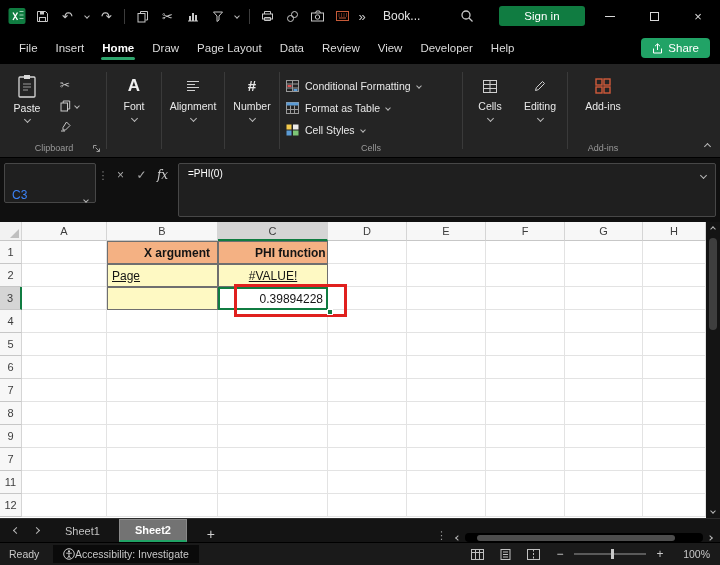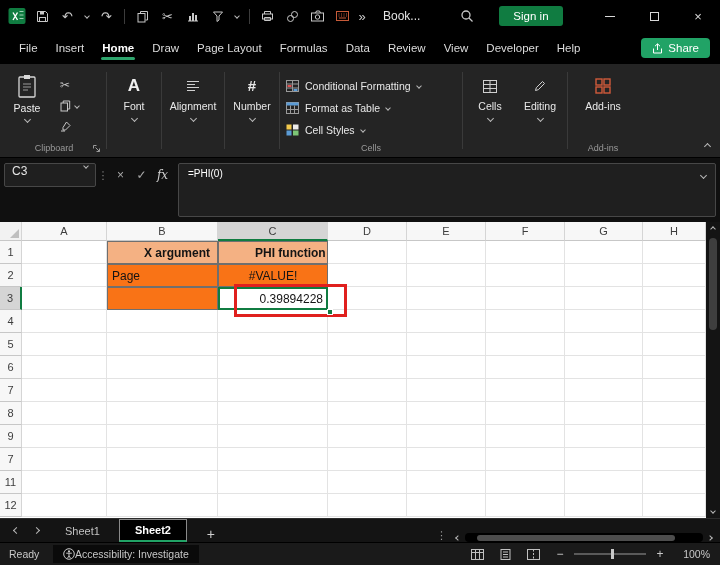--- a/index.html
+++ b/index.html
@@ -15,21 +15,21 @@
   .chev.sm { width:4px; height:4px; }
 
   
   .titlebar { height:32px; background:#000; display:flex; align-items:center; color:#c8c8c8; padding-left:8px; flex:none; }
   .tbi { width:25px; height:32px; display:inline-flex; align-items:center; justify-content:center; font-size:13px; color:#c8c8c8; }
   .tbi.narrow { width:14px; }
   .appicon { margin-right:4px; display:flex; align-items:center; }
   .tb-sep { width:1px; height:15px; background:#3c3c3c; margin:0 5px; flex:none; }
   .book { margin-left:14px; font-size:12px; color:#e2e2e2; }
   .search-btn { margin-left:34px; }
-  .signin { margin-left:20px; background:#107C41; color:#fff; font-size:11.5px; padding:4px 14px; border-radius:3px; }
+  .signin { margin-left:20px; background:#107C41; color:#fff; font-size:11.5px; padding:4px 25px; border-radius:3px; }
   .wincontrols { margin-left:auto; display:flex; height:32px; }
   .winbtn { width:44px; height:32px; display:flex; align-items:center; justify-content:center; color:#d8d8d8; font-size:13px; }
   .min-glyph { width:10px; height:1px; background:#d8d8d8; display:inline-block; }
   .max-glyph { width:9px; height:9px; border:1px solid #d8d8d8; display:inline-block; }
 
   
   .menubar { height:32px; background:#000; display:flex; align-items:center; padding:0 10px; flex:none; }
   .mtab { color:#dcdcdc; font-size:11.5px; padding:9px 9px; position:relative; white-space:nowrap; }
   .mtab.active { color:#fff; font-weight:bold; }
   .mtab.active::after { content:""; position:absolute; left:8px; right:8px; bottom:3px; height:3px; background:#2EA56D; border-radius:2px; }
@@ -49,55 +49,55 @@
   .rbtn .icon-area { height:20px; display:flex; align-items:center; justify-content:center; }
   .bigA { font-size:17px; font-weight:bold; color:#f0f0f0; line-height:18px; }
   .hash { font-size:15px; font-weight:bold; color:#e8e8e8; line-height:18px; }
   .styles-grp { width:178px; padding:7px 0 0 4px; }
   .style-row { display:flex; align-items:center; gap:6px; height:20px; margin-bottom:2px; color:#e8e8e8; font-size:10.5px; }
   .addins-grp { width:66px; }
   .ribbon-collapse { position:absolute; right:10px; bottom:8px; }
 
   
   .formulabar { height:64px; background:#101010; display:flex; padding:5px 4px 5px 4px; flex:none; }
-  .namebox { width:92px; height:24px; background:#1f1f1f; border:1px solid #474747; display:flex; align-items:flex-start; color:#e5e5e5; font-size:12px; padding:0 7px; border-radius:2px; }
+  .namebox { width:92px; height:40px; background:#1f1f1f; border:1px solid #474747; display:flex; align-items:flex-end; color:#3b82f6; font-size:12px; padding:0 7px; border-radius:2px; }
   .namebox .nbtext { flex:1; }
   .fdots { color:#808080; font-size:11px; width:14px; text-align:center; line-height:24px; }
   .fbtn { width:21px; height:24px; display:flex; align-items:center; justify-content:center; color:#a8a8a8; font-size:12px; }
   .fx { font-style:italic; font-family:"DejaVu Serif", serif; color:#cfcfcf; font-size:12px; }
   .finput { flex:1; height:54px; background:#1f1f1f; border:1px solid #474747; border-radius:2px; color:#fff; font-size:10px; padding:4px 9px; position:relative; margin-left:5px; }
   .fexpand { position:absolute; right:9px; top:9px; }
 
   
   .gridwrap { height:296px; background:#fff; position:relative; overflow:hidden; flex:none; }
   .grid { display:grid; grid-template-columns:22px 85px 111px 110px 79px 79px 79px 78px 63px; grid-template-rows:19px repeat(12,23px); position:absolute; left:0; top:0; width:706px; }
   .gh, .rh { background:#F7F7F7; border-right:1px solid #D5D5D5; border-bottom:1px solid #C7C7C7; font-size:11px; color:#3d3d3d; display:flex; align-items:center; justify-content:center; }
   .gh.corner { background:#F2F2F2; position:relative; }
   .gh.corner::after { content:""; position:absolute; right:2px; bottom:2px; border-left:9px solid transparent; border-bottom:9px solid #BFBFBF; }
   .gh.sel { background:#D5D5D5; border-bottom:2px solid #107C41; }
   .rh.sel { background:#D5D5D5; border-right:2px solid #107C41; }
   .cell { border-right:1px solid #E3E3E3; border-bottom:1px solid #E3E3E3; font-size:12px; color:#141414; padding:0 4px; display:flex; align-items:center; background:#fff; overflow:hidden; white-space:nowrap; }
   .cell.orange { background:#F4B183; }
-  .cell.green  { background:#f97316; }
+  .cell.green  { background:#fef9c3;text-decoration:underline; }
   .cell.bold { font-weight:bold;padding-left:36px; }
   .cell.center { justify-content:center; }
   .cell.right  { justify-content:flex-end; }
   .cell.tb { border:1px solid #6f6f6f; }
   .cell.active { outline:2px solid #107C41; outline-offset:-2px; }
   .annotation { position:absolute; left:234px; top:62px; width:113px; height:33px; border:3px solid #E0201E; z-index:5; pointer-events:none; }
   .fillhandle { position:absolute; left:327px; top:87px; width:6px; height:6px; background:#107C41; border:1px solid #fff; z-index:6; }
   .vscroll { position:absolute; right:0; top:0; width:14px; height:100%; background:#141414; display:flex; flex-direction:column; align-items:center; padding:5px 0; }
   .vthumb { width:8px; height:92px; background:#3e3e3e; border-radius:4px; margin-top:7px; }
   .vscroll .chev.down { margin-top:auto; }
 
   
   .sheetbar { height:24px; background:#141414; border-top:1px solid #2c2c2c; display:flex; align-items:flex-end; color:#bdbdbd; padding:0 6px; flex:none; }
   .snav { width:20px; display:flex; justify-content:center; align-items:center; height:100%; }
   .stab { padding:0 15px; height:100%; display:flex; align-items:center; font-size:11px; color:#c2c2c2; margin-left:4px; }
-  .stab.active { color:#fff; font-weight:bold; background:#000000; border:1px solid #8a8a8a; border-bottom:2px solid #21A366;margin-top:32px; }
+  .stab.active { color:#fff; font-weight:bold; background:#737373; border:1px solid #8a8a8a; border-bottom:2px solid #21A366;margin-top:32px; }
   .addsheet { width:24px; text-align:center; font-size:14px; color:#cfcfcf; margin-left:12px; }
   .sdots { margin-left:auto; color:#9a9a9a; padding:0 9px; font-size:11px; }
   .hscroll { display:flex; align-items:center; gap:5px; width:258px; padding-right:2px; }
   .htrack { flex:1; height:9px; background:#000; border-radius:4px; position:relative; }
   .hthumb { position:absolute; left:12px; top:1.5px; height:6px; width:198px; background:#4d4d4d; border-radius:3px; }
 
   
   .statusbar { height:23px; background:#1a1a1a; border-top:1px solid #000; display:flex; align-items:center; font-size:10.5px; color:#c8c8c8; padding:0 10px 0 9px; gap:10px; flex:none; }
   .ready { min-width:34px; }
   .acc { display:flex; align-items:center; background:#0a0a0a; padding:3px 10px; }
@@ -203,21 +203,20 @@
       <span class="winbtn">×</span>
     </div>
   </div>
 
   <div class="menubar">
     <span class="mtab">File</span>
     <span class="mtab">Insert</span>
     <span class="mtab active">Home</span>
     <span class="mtab">Draw</span>
     <span class="mtab">Page Layout</span>
-    <span class="mtab">Formulas</span>
     <span class="mtab">Data</span>
     <span class="mtab">Review</span>
     <span class="mtab">View</span>
     <span class="mtab">Developer</span>
     <span class="mtab">Help</span>
     <span class="share-btn">
       <svg width="11" height="11">
           <path d="M5.5 1v6" stroke="#fff" fill="none"></path>
           <path d="M3 3.2L5.5 0.8 8 3.2" stroke="#fff" fill="none"></path>
           <path d="M1.5 5.5v4.5h8V5.5" stroke="#fff" fill="none"></path>

